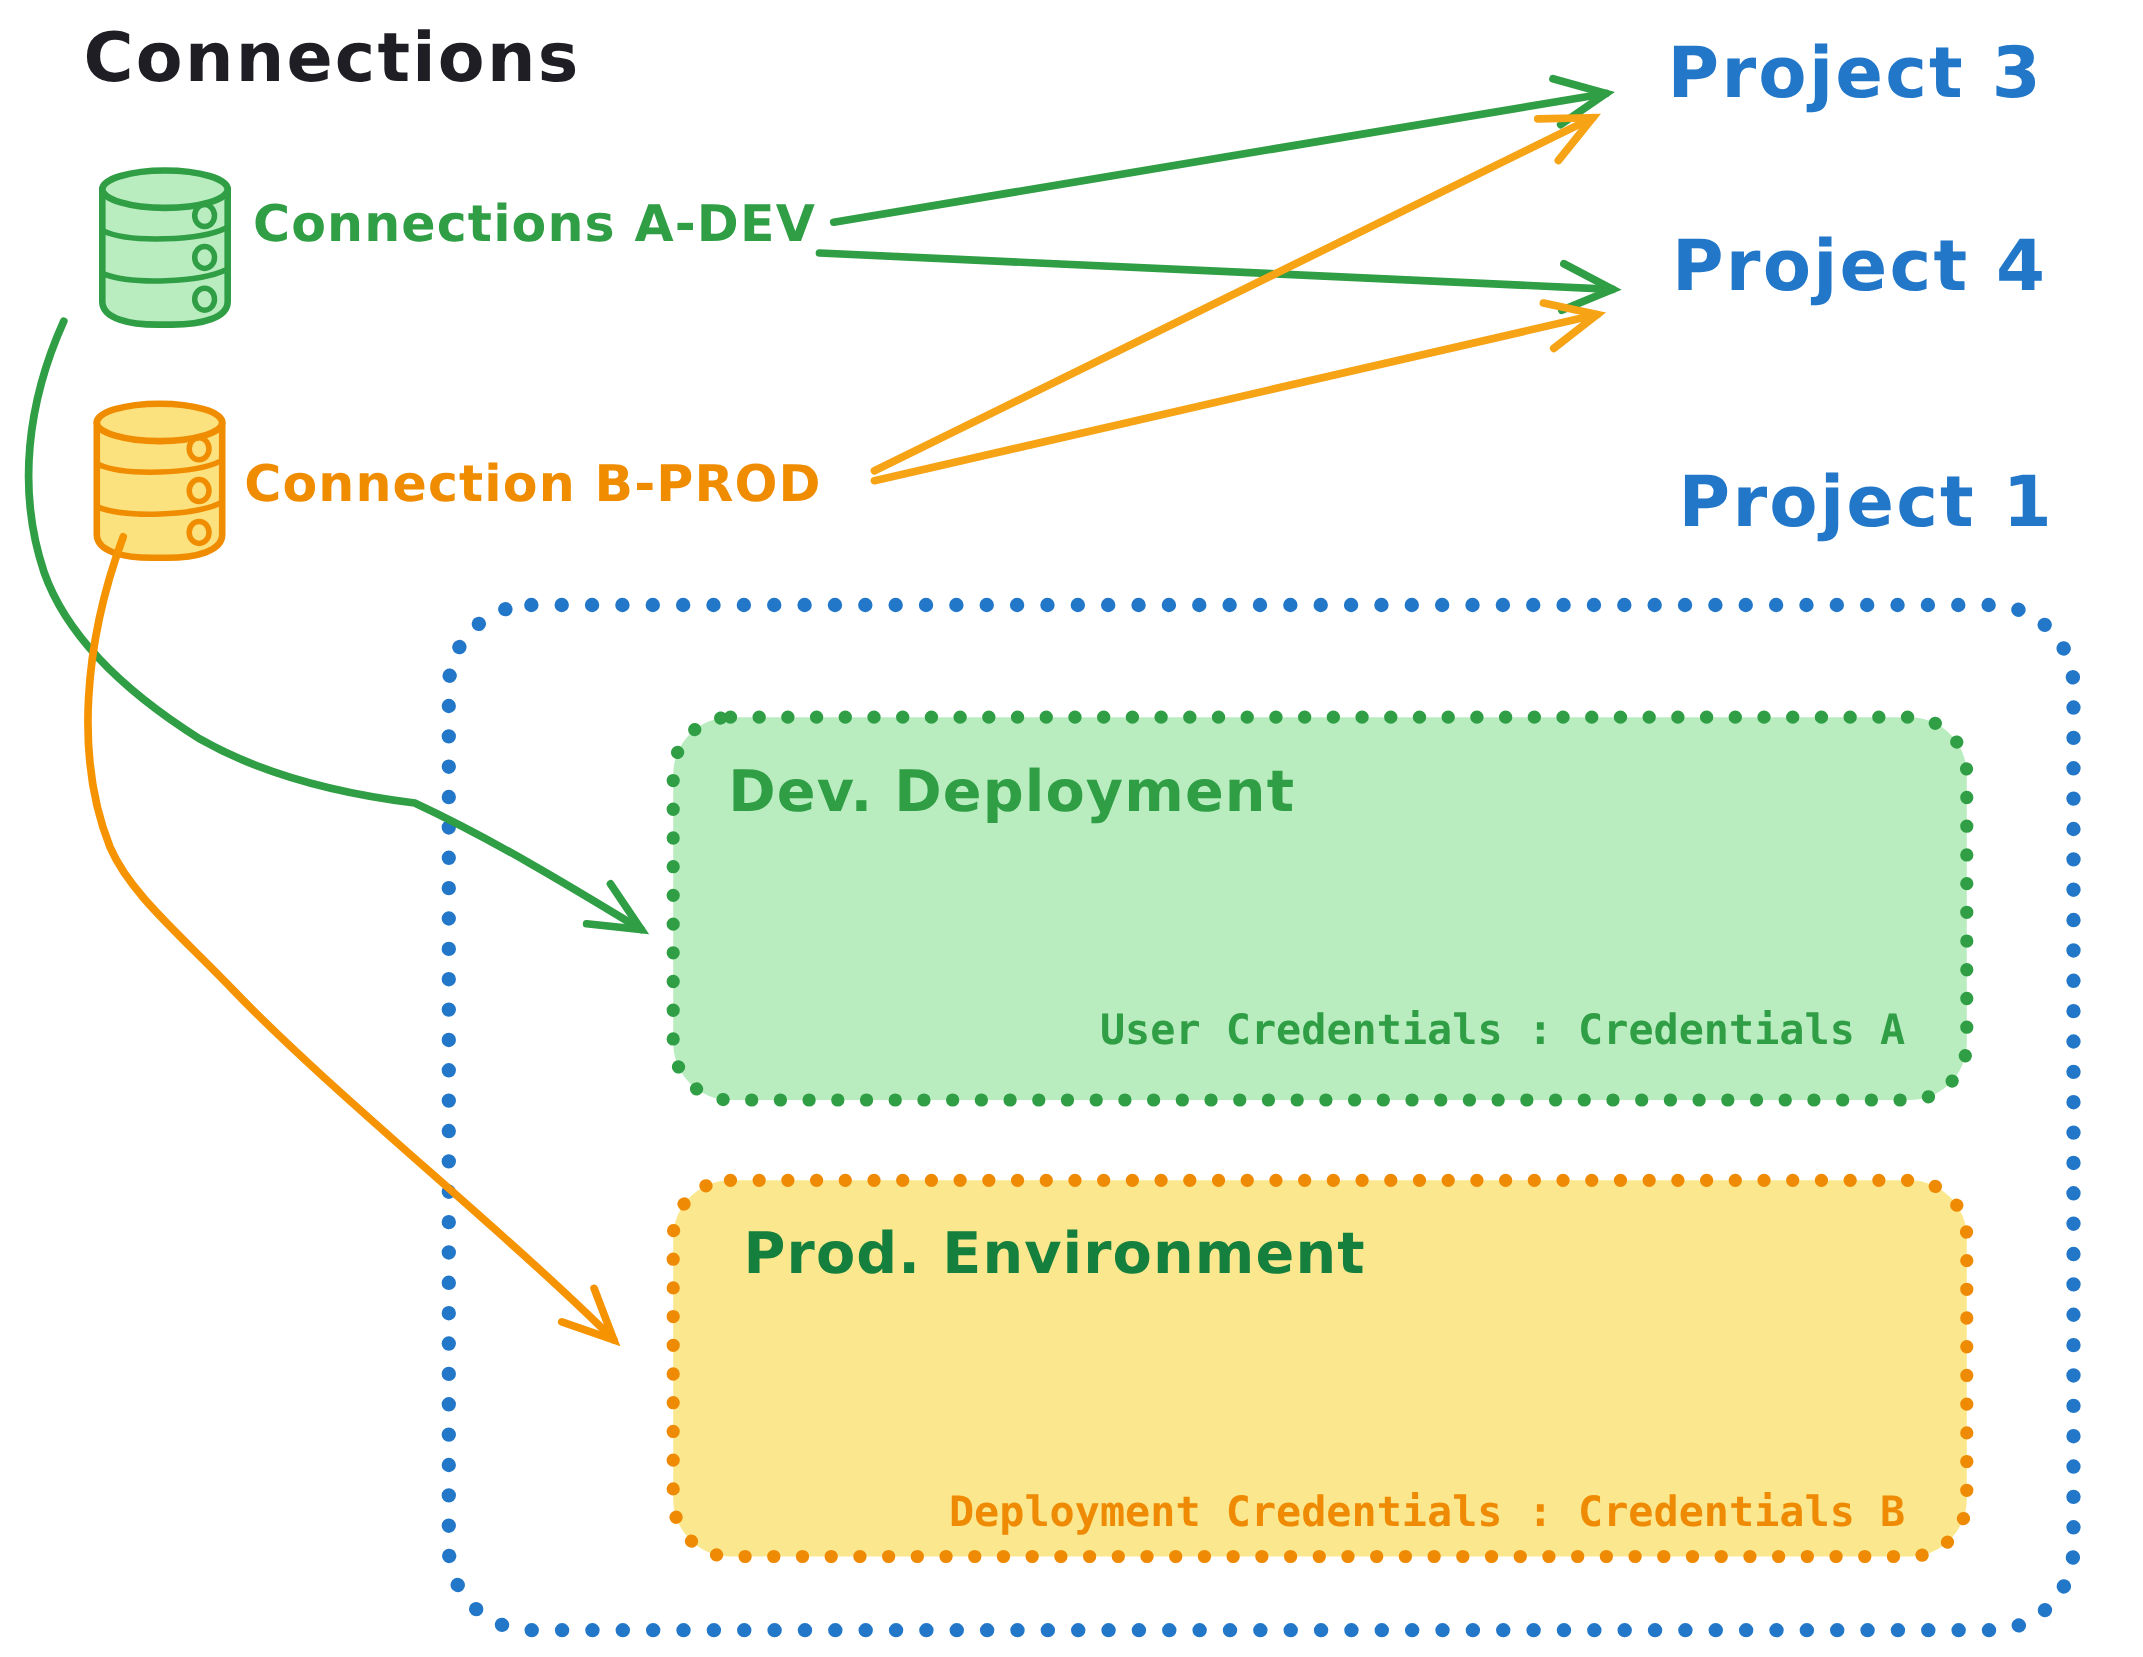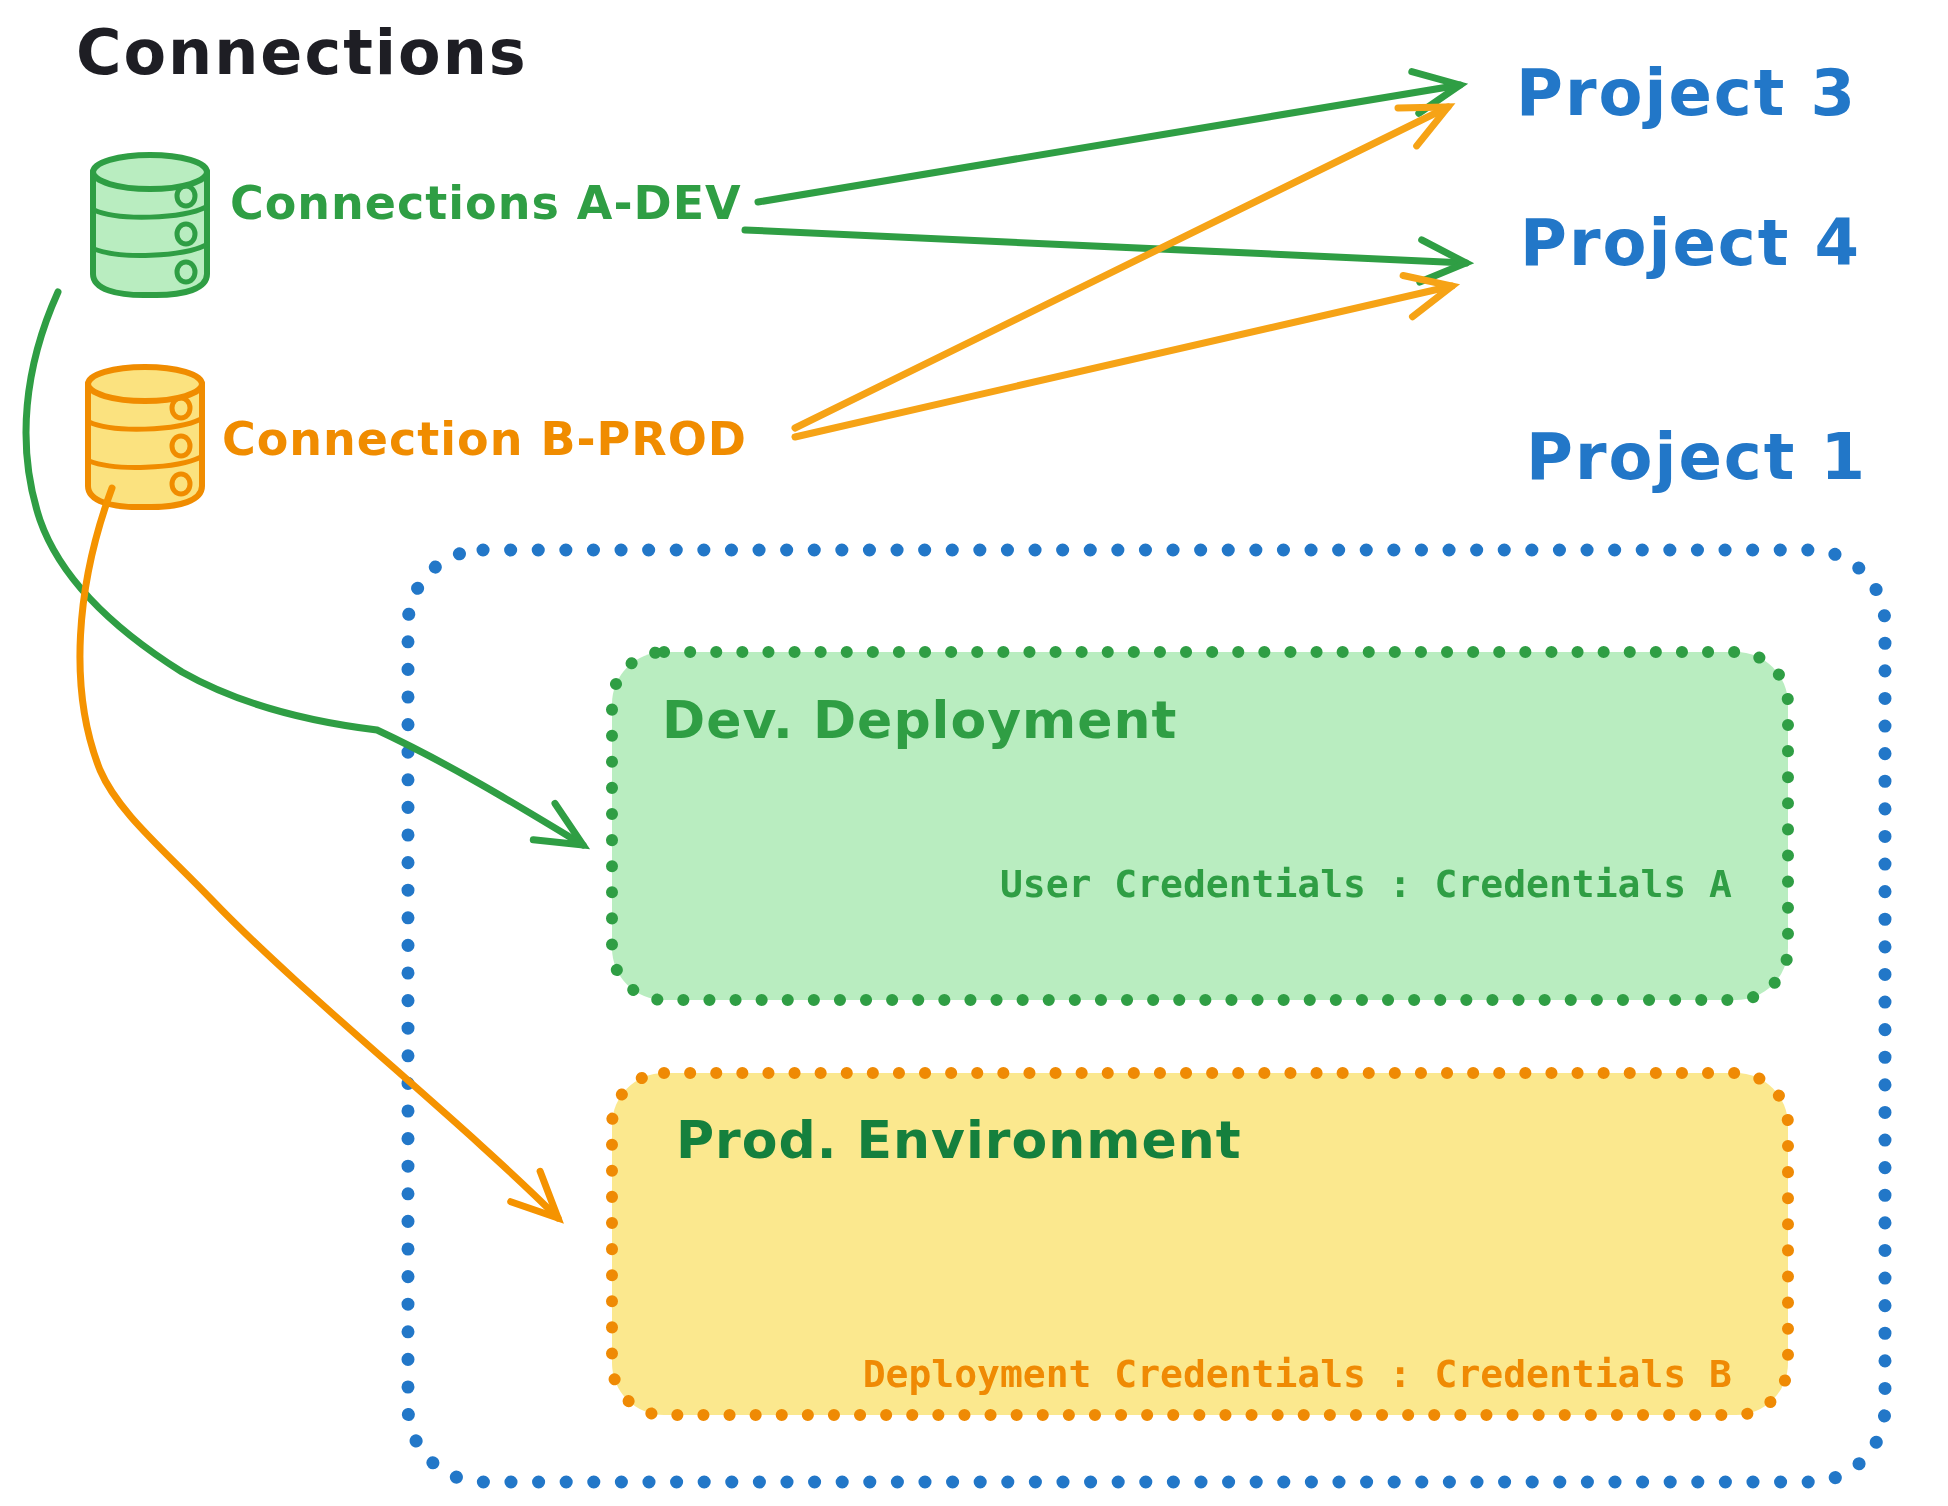--- a/index.html
+++ b/index.html
@@ -10,28 +10,28 @@
     font-family:"DejaVu Sans","Liberation Sans",sans-serif;
     overflow:hidden;
   }
   #diagram-svg{position:absolute;left:0;top:0;width:1948px;height:1506px;}
   .lbl{position:absolute;white-space:nowrap;font-weight:700;}
   .title{left:76px;top:16px;font-size:62px;color:#1e1e24;letter-spacing:2px;}
   .conn-label{font-size:46px;letter-spacing:1px;}
   .conn-a{left:230px;top:176px;color:#2f9e44;}
   .conn-b{left:222px;top:368px;color:#f08c00;margin-top:44px;}
   .project-label{font-size:64px;color:#2277c8;letter-spacing:2px;}
-  .p3{left:1516px;top:30px;margin-top:26px;}
+  .p3{left:1516px;top:30px;}
   .p2{left:1520px;top:206px;}
   .p1{left:1526px;top:420px;text-align:center;}
   .env-title{font-size:52px;letter-spacing:1px;}
   .dev-title{left:662px;top:690px;color:#2f9e44;}
   .prod-title{left:676px;top:1110px;color:#15803d;}
   .cred{font-family:"DejaVu Sans Mono","Liberation Mono",monospace;font-size:38px;font-weight:700;}
-  .dev-cred{right:216px;top:862px;color:#2f9e44;}
+  .dev-cred{right:216px;top:914px;color:#2f9e44;}
   .prod-cred{right:216px;top:1352px;color:#ef8a04;}
 </style>
 </head>
 <body>
 
 <div id="canvas">
 
   <svg id="diagram-svg" viewBox="0 0 1948 1506" aria-hidden="true">
     <defs>
       <g id="db-shape">

